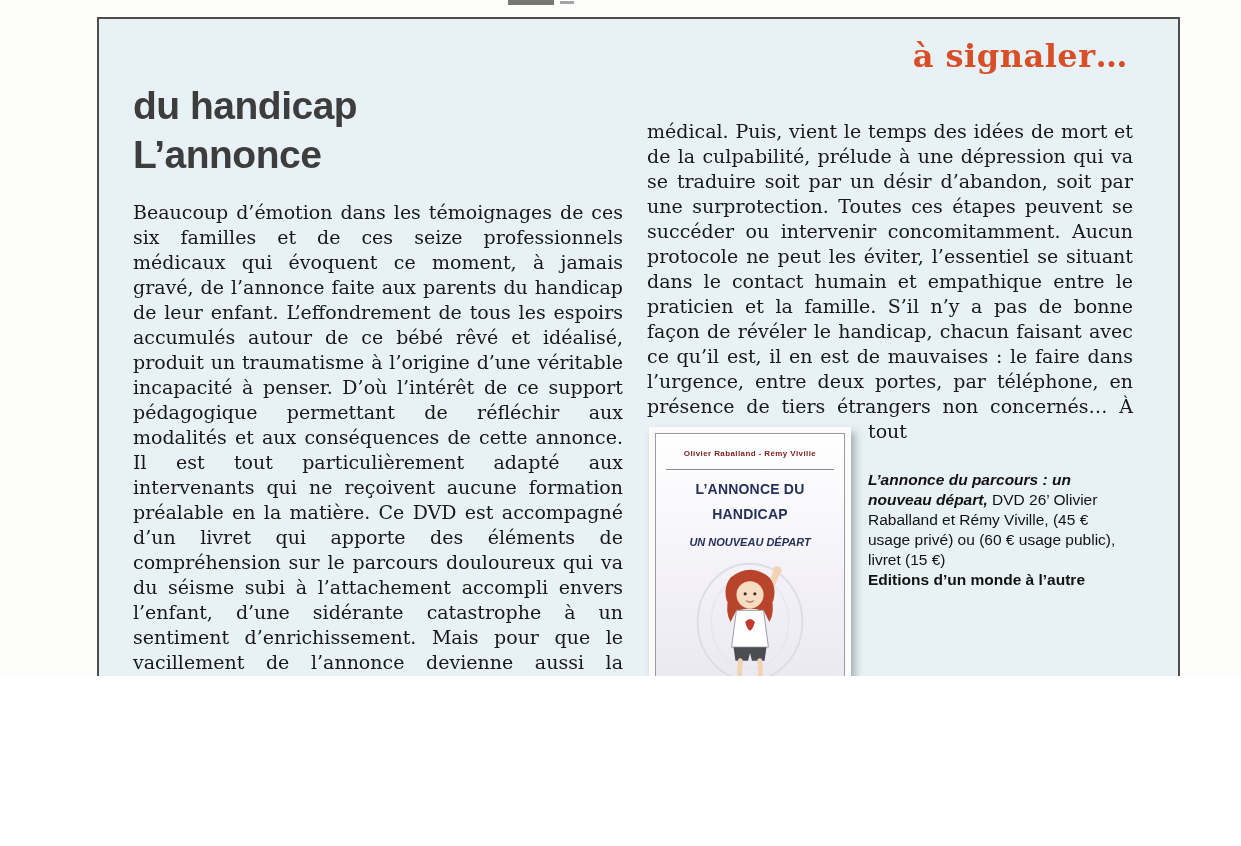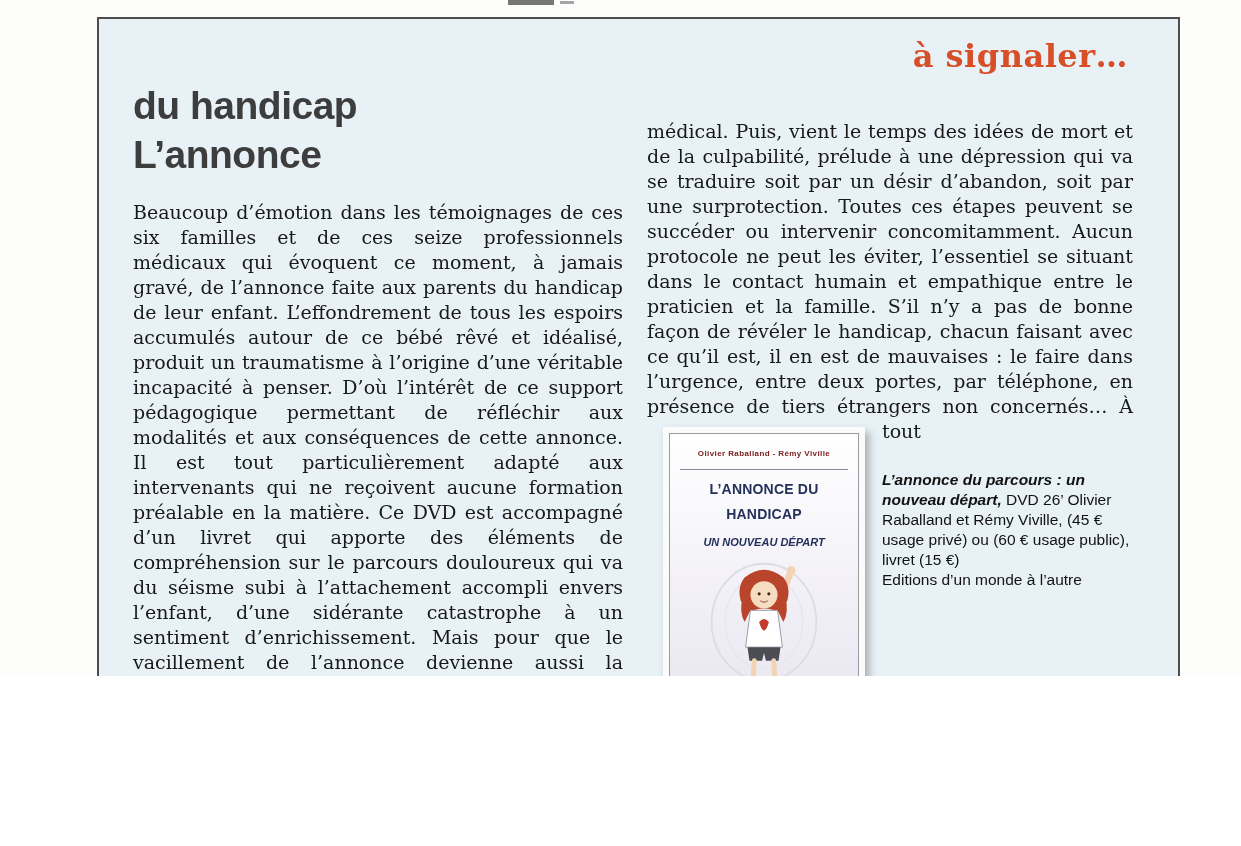--- a/index.html
+++ b/index.html
@@ -28,21 +28,21 @@
     position:absolute; text-align:justify;
     font-size:19px; line-height:25px; color:#181818;
   }
   .col-left  { left:34px;  top:181px; width:490px; }
   .col-right { left:548px; top:100px; width:486px; }
 
   
   .dvd-float {
     display:block; float:left;
     width:202px; height:284px;
-    margin:8px 17px 4px 16px;
+    margin:8px 17px 4px 2px;
     background:#fbfbfa; padding:6px;
     box-shadow:4px 5px 8px rgba(40,40,40,0.35);
   }
   .dvd-inner {
     display:block; width:100%; height:100%;
     background:linear-gradient(#ffffff 0%, #f3f1f7 55%, #e9e6f0 100%);
     border:1px solid #9a9aa5;
     text-align:center;
     font-family:"Liberation Sans", sans-serif;
   }
@@ -70,21 +70,21 @@
     font-size:7px; line-height:8px; color:#a03428; font-weight:bold;
   }
 
   .caption {
     margin-top:26px;
     font-family:"Liberation Sans", sans-serif;
     font-size:15.5px; line-height:20px; color:#121212;
     text-align:left;
   }
   .caption .cap-title { font-weight:bold; font-style:italic; }
-  .caption .cap-line { display:block; }
+  .caption .cap-line { display:block;font-weight:bold; }
 
   .footer {
     position:absolute; right:76px; top:780px;
     font-family:Liberation Serif, serif;
     font-size:15px; color:#1d1d1d; white-space:nowrap;
   }
   .footer .journal { font-weight:bold; }
   .footer .pageno  { font-weight:bold; font-size:21px; margin-left:10px; }
 
   

